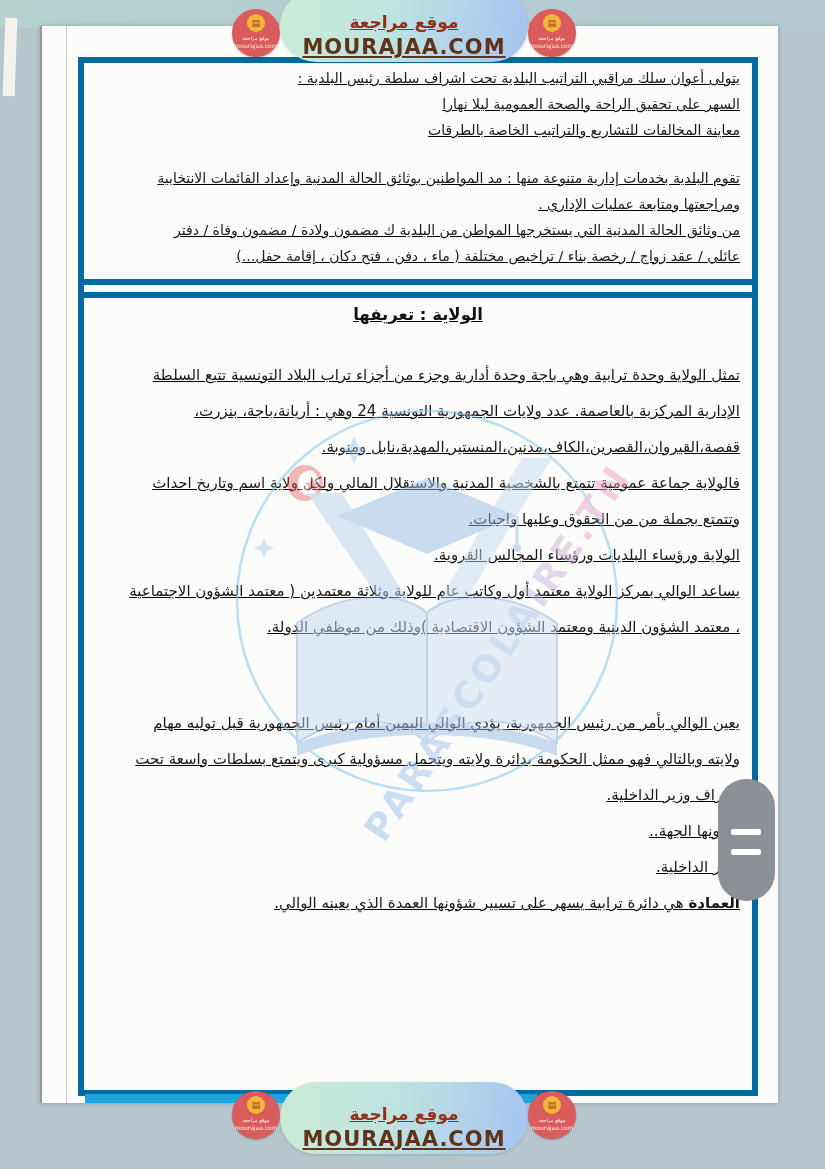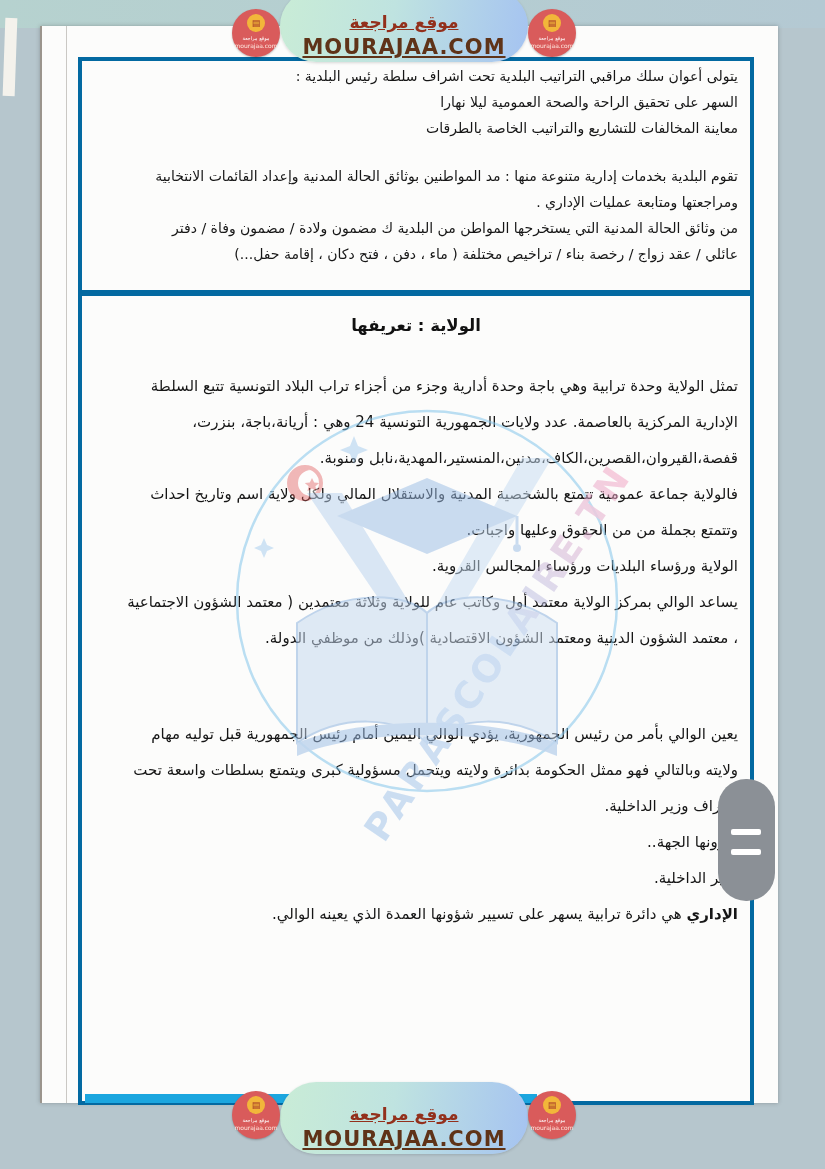--- a/index.html
+++ b/index.html
@@ -6,23 +6,23 @@
   .stage{position:relative;width:825px;height:1169px;background:#b6c6cd;overflow:hidden;
          font-family:"DejaVu Sans",sans-serif;}
   .topband{position:absolute;left:0;top:0;width:825px;height:28px;z-index:0;
            background:linear-gradient(to right,#b6d2cf,#b4c9d3);}
   .sliver{position:absolute;left:4px;top:18px;width:12px;height:78px;background:#f4f2ec;
           transform:rotate(2deg);z-index:1;}
   
   .page{position:absolute;left:40px;top:26px;width:736px;height:1077px;background:#fcfcfb;
         border-left:2px solid #9b958d;box-shadow:0 0 4px rgba(60,60,60,.35);z-index:1;}
   .foldline{position:absolute;left:24px;top:0;width:1px;height:100%;background:#cac8c4;}
-  .tbox{position:absolute;border:4px solid #0369a1;z-index:2;direction:rtl;}
+  .tbox{position:absolute;border:6px solid #0369a1;z-index:2;direction:rtl;text-decoration:underline;}
   .box1{left:78px;top:57px;width:668px;height:229px;}
-  .box2{left:78px;top:292px;width:668px;height:805px;}
+  .box2{left:78px;top:279px;width:668px;height:805px;}
   .tl{height:26px;line-height:26px;white-space:nowrap;text-align:right;padding:0 12px;
       font-size:14px;color:#161616;}
   .box1 .pad{height:2px;}
   .box1 .gap1{height:22px;}
   .box2 .tl{height:36px;line-height:36px;font-size:15px;}
   .box2 .gap2{height:60px;}
   .sectitle{margin-top:14px;height:32px;line-height:32px;text-align:center;font-weight:bold;
             font-size:16.5px;color:#111;}
   .titlegap{height:26px;}
   .lead{font-weight:bold;}
@@ -93,21 +93,21 @@
     <div class="tl">الولاية ورؤساء البلديات ورؤساء المجالس القروية.</div>
     <div class="tl">يساعد الوالي بمركز الولاية معتمد أول وكاتب عام للولاية وثلاثة معتمدين ( معتمد الشؤون الاجتماعية</div>
     <div class="tl">، معتمد الشؤون الدينية ومعتمد الشؤون الاقتصادية )وذلك من موظفي الدولة.</div>
     <div class="gap2"></div>
     <div class="tl">يعين الوالي بأمر من رئيس الجمهورية، يؤدي الوالي اليمين أمام رئيس الجمهورية قبل توليه مهام</div>
     <div class="tl">ولايته وبالتالي فهو ممثل الحكومة بدائرة ولايته ويتحمل مسؤولية كبرى ويتمتع بسلطات واسعة تحت</div>
     <div class="tl">اشراف وزير الداخلية.</div>
     <div class="tl">شؤونها الجهة..</div>
     <div class="tl">وزير الداخلية.</div>
     <div class="tl">
-      <span class="lead">الإداري</span><span> هي دائرة ترابية يسهر على تسيير شؤونها العمدة الذي يعينه الوالي.</span>
+      <span class="lead">العمادة</span><span> هي دائرة ترابية يسهر على تسيير شؤونها العمدة الذي يعينه الوالي.</span>
     </div>
   </div>
 
   <div class="wm">
     <svg width="430" height="470" viewBox="0 0 430 470" xmlns="http://www.w3.org/2000/svg">
       <defs>
         <linearGradient id="wmg" x1="0" y1="0" x2="1" y2="0">
           <stop offset="0" stop-color="#9cc0e8"></stop>
           <stop offset="0.55" stop-color="#aac8ec"></stop>
           <stop offset="0.8" stop-color="#d8aed0"></stop>

